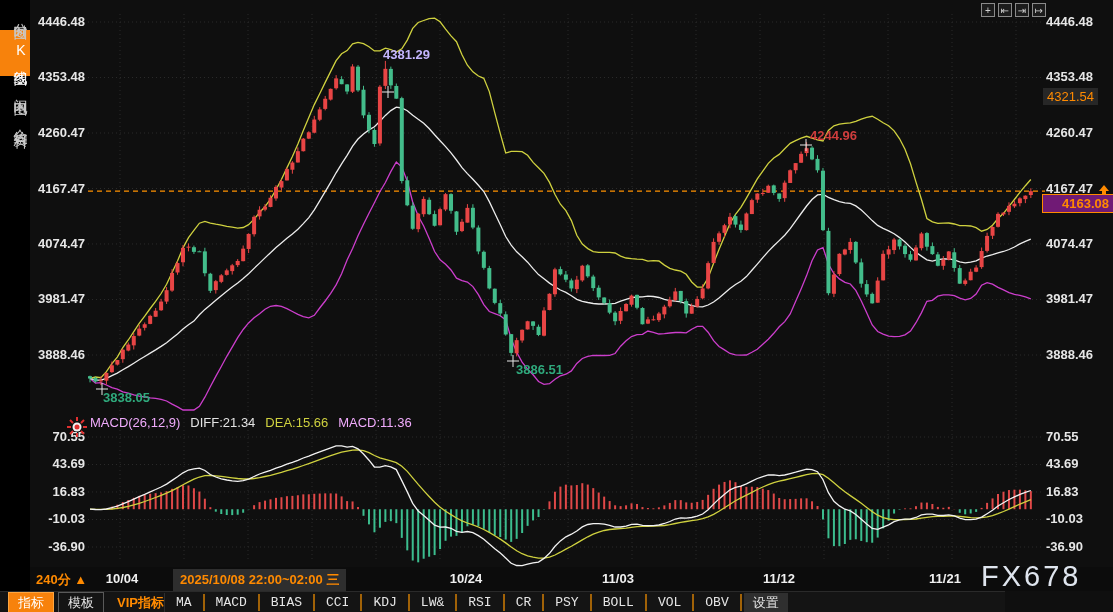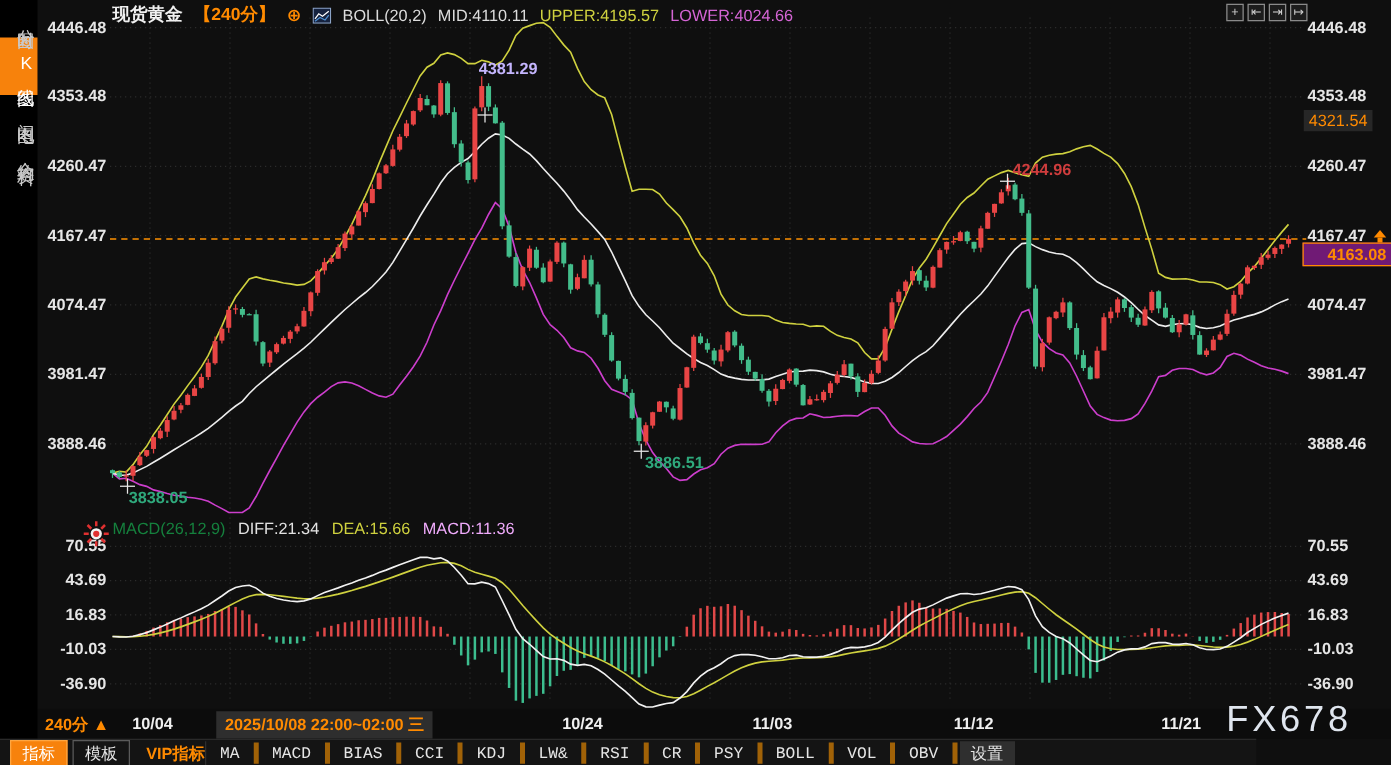--- a/index.html
+++ b/index.html
@@ -30,38 +30,38 @@
   .tick{position:absolute;font-size:13px;font-weight:bold;color:#e6e6e6;z-index:4;line-height:14px;}
   .tick.left{left:30px;width:55px;text-align:right;}
   .tick.right{left:1046px;text-align:left;}
   .badge-ref{position:absolute;left:1043px;background:#272727;color:#ff8a00;font-size:13px;
        font-weight:normal;padding:1px 4px;z-index:4;}
   .badge-price{position:absolute;left:1042px;background:#701a75;color:#ff8a00;font-size:13px;
        font-weight:bold;padding:1px 19px;border:1px solid #ff8a00;z-index:4;}
   .alert-up{position:absolute;left:1098px;z-index:4;}
   
   .macd-header{position:absolute;left:90px;top:415px;display:flex;gap:10px;font-size:13px;z-index:5;white-space:nowrap;}
-  .m-name{color:#15803d;}
+  .m-name{color:#f0abfc;}
   .m-diff{color:#e2e2e2;}
   .m-dea{color:#cfd13f;}
   .m-macd{color:#f0abfc;}
   
   .anno{position:absolute;font-size:13px;font-weight:bold;z-index:4;}
   
   .time-row{position:absolute;left:0;top:567px;width:1113px;height:24px;background:#0c0c0c;z-index:5;}
   .period-sel{position:absolute;left:36px;top:4px;color:#ff8a00;font-weight:bold;font-size:13px;cursor:pointer;}
   .range-box{position:absolute;left:173px;top:2px;background:#2e2e2e;color:#ff8a00;font-weight:bold;
        font-size:13px;padding:2px 7px;}
   .date-label{position:absolute;top:4px;transform:translateX(-50%);color:#f0f0f0;font-weight:bold;font-size:13px;}
   .watermark{position:absolute;left:981px;top:560px;color:#dfe5ee;font-size:29px;letter-spacing:3px;z-index:6;}
   
   .tab-bar{position:absolute;left:0;top:591px;width:1005px;height:21px;background:#141414;
        border-top:1px solid #2a2a2a;display:flex;align-items:center;z-index:7;font-size:13px;}
   .tab{color:#e6e6e6;padding:1px 9px;cursor:pointer;white-space:nowrap;}
-  .tab.plain{font-family:"Liberation Mono","DejaVu Sans Mono",monospace;border-right:4px solid #a16207;padding:1px 11px;}
+  .tab.plain{font-family:"Liberation Mono","DejaVu Sans Mono",monospace;border-right:2px solid #a16207;padding:1px 11px;}
   .tab.active{background:#f7820c;color:#fff;margin-left:8px;border:1px solid #ffa640;}
   .tab.boxed{border:1px solid #5a5a5a;margin-left:4px;}
   .tab.vip{color:#ff8a00;font-weight:bold;margin-left:4px;border-right:1px solid #2e2e2e;padding-right:0;}
   .tab.settings{background:#2f2f2f;margin-left:2px;}
   .alarm{position:absolute;left:66px;top:416px;z-index:5;cursor:pointer;}
 </style>
 </head>
 <body>
 
 <div class="app">
@@ -629,36 +629,20 @@
       <line x1="513" y1="355" x2="513" y2="367" stroke="#e8e8e8" stroke-width="1"></line>
     </svg>
 
   <div class="sidebar" id="sidebar">
       <div class="sidebar-item">分时图</div>
       <div class="sidebar-item active">K线图</div>
       <div class="sidebar-item">闪电图</div>
       <div class="sidebar-item">合约资料</div>
     </div>
 
-  <div class="title-bar">
-    <span class="t-symbol">现货黄金</span>
-    <span class="t-period">【240分】</span>
-    <span class="t-plus">⊕</span>
-    <span class="mini-chart-icon">
-      <svg width="15" height="13">
-          <rect x="0.5" y="0.5" width="14" height="12" fill="#16233f" stroke="#8ba3c7"></rect>
-      <polyline points="2,9 5,5 8,7 13,3" fill="none" stroke="#ffffff" stroke-width="1"></polyline>
-      <polyline points="2,11 6,8 10,10 13,6" fill="none" stroke="#4d8fd1" stroke-width="1"></polyline>
-        </svg>
-    </span>
-    <span class="t-white">BOLL(20,2)</span>
-    <span class="t-white">MID:4110.11</span>
-    <span class="t-upper">UPPER:4195.57</span>
-    <span class="t-lower">LOWER:4024.66</span>
-  </div>
 
   <div class="toolbar" id="toolbar">
       <div class="tool-btn">+</div>
       <div class="tool-btn">⇤</div>
       <div class="tool-btn">⇥</div>
       <div class="tool-btn">↦</div>
     </div>
 
   <div id="ticks">
       <div class="tick left" style="top: 15px;">4446.48</div>

